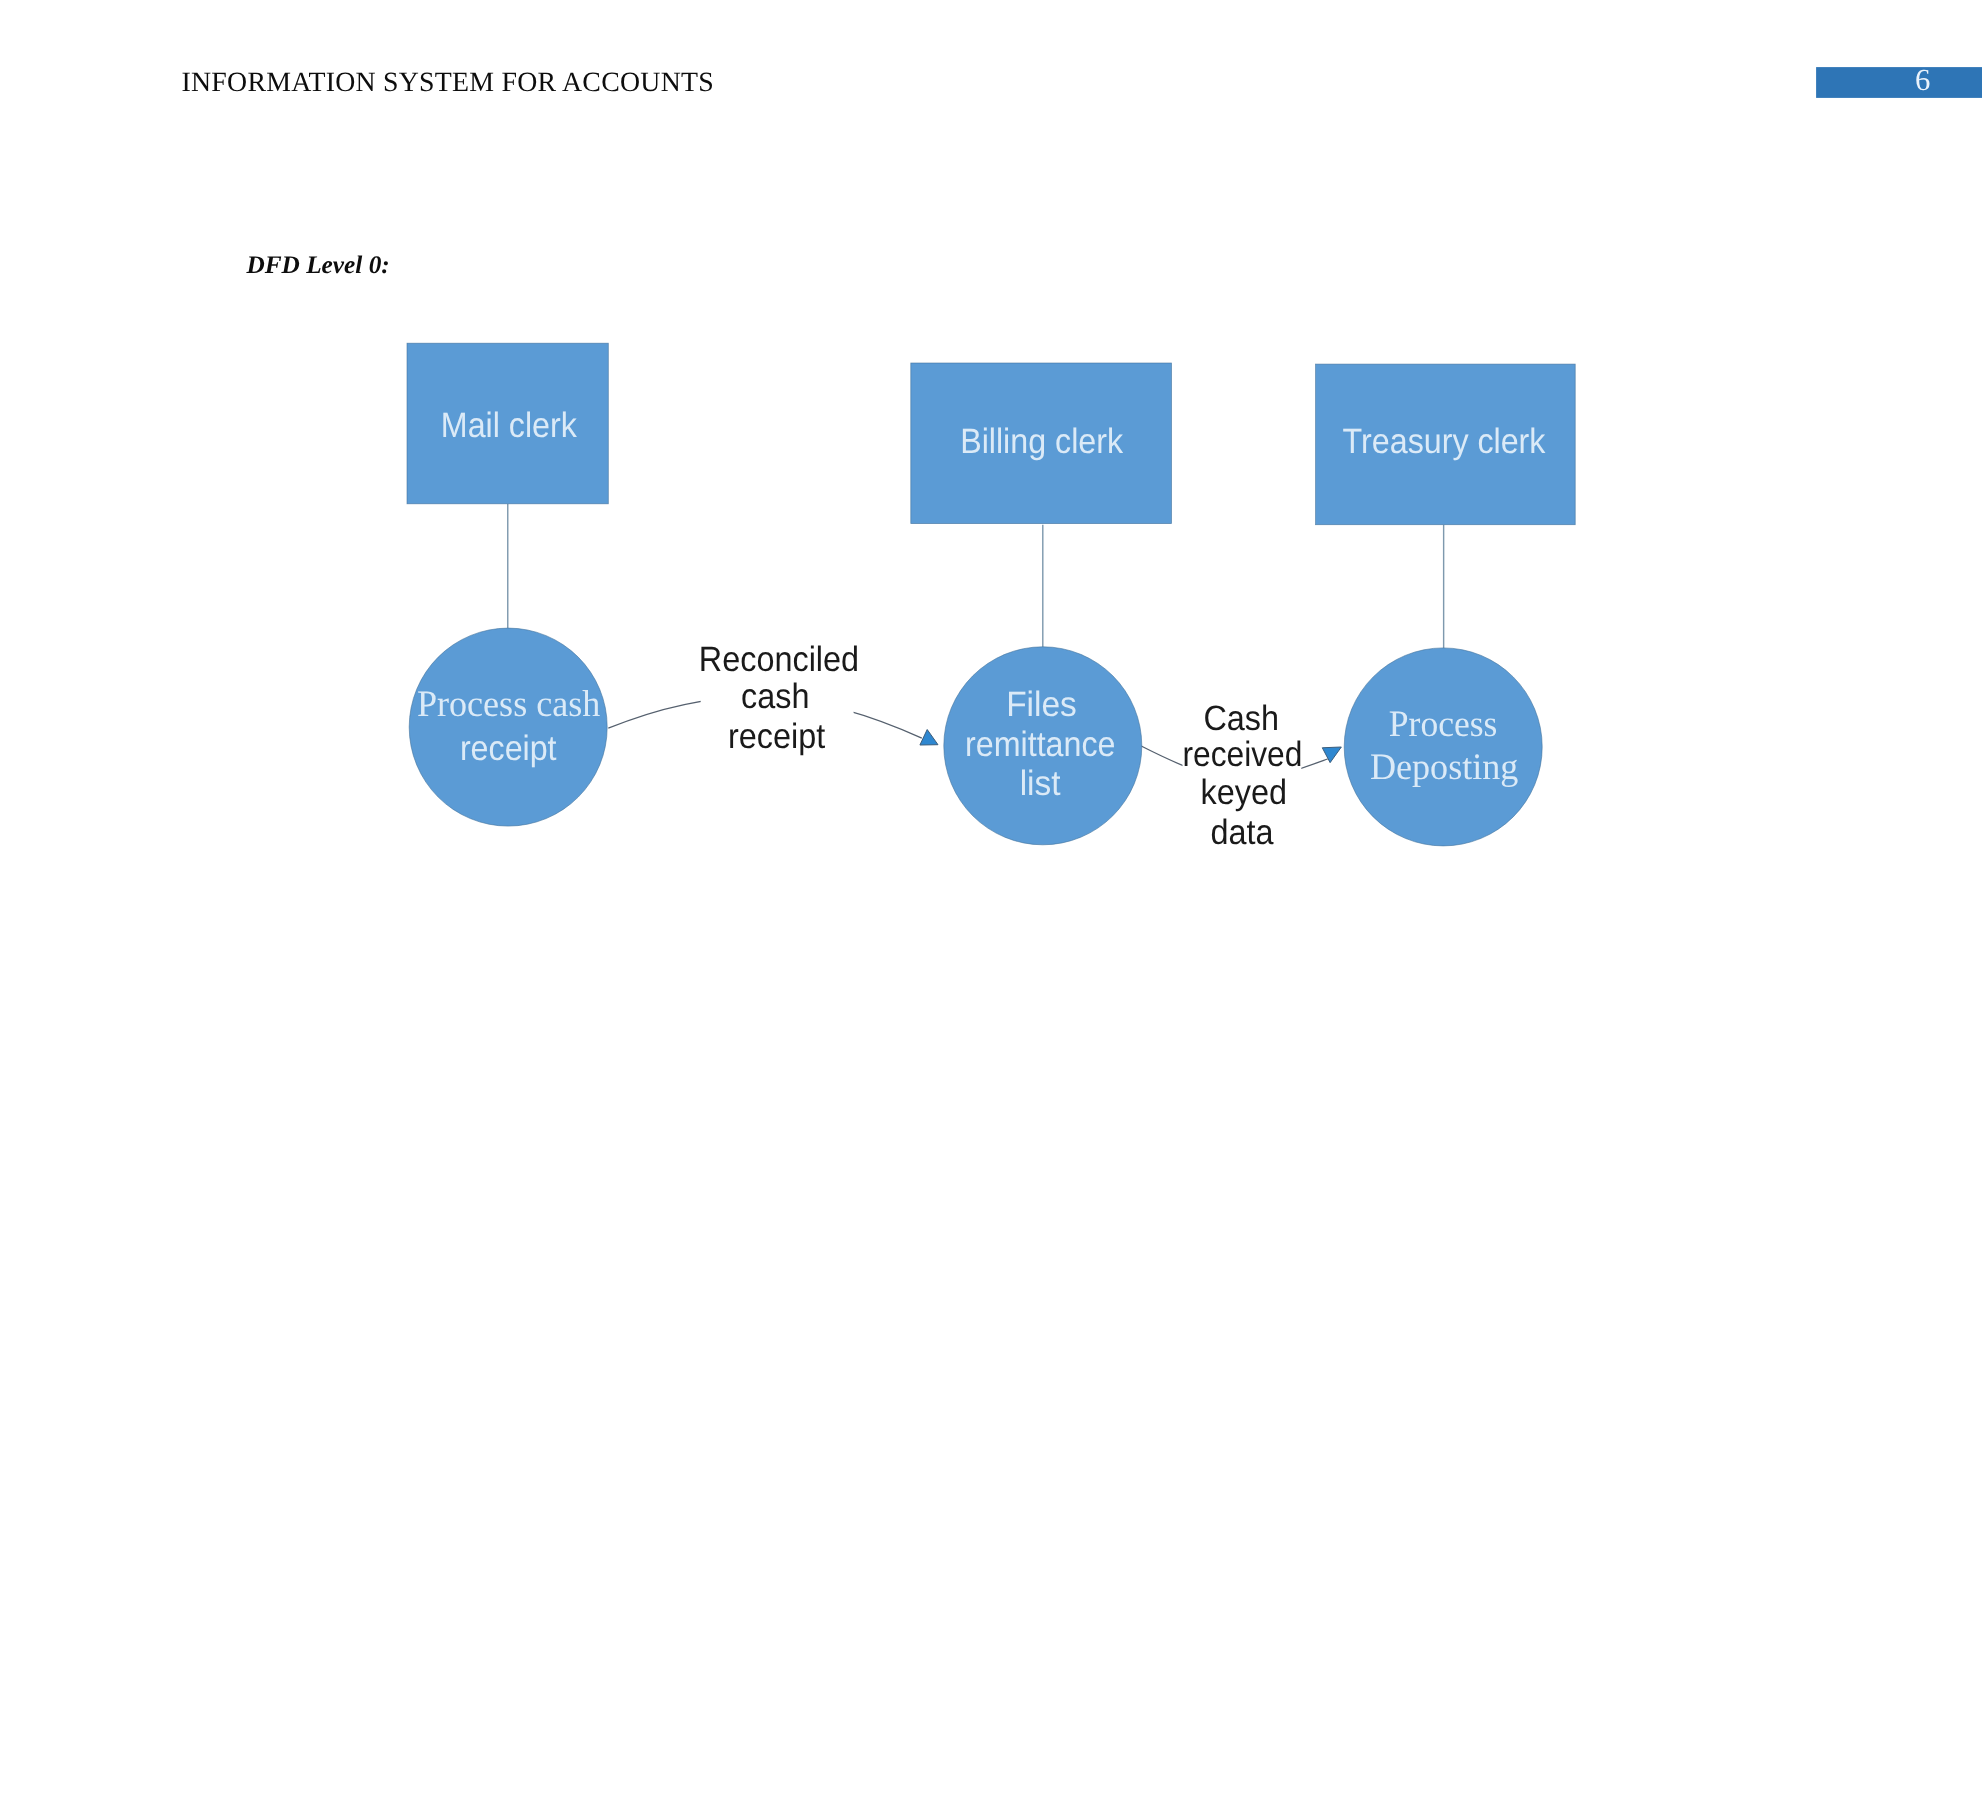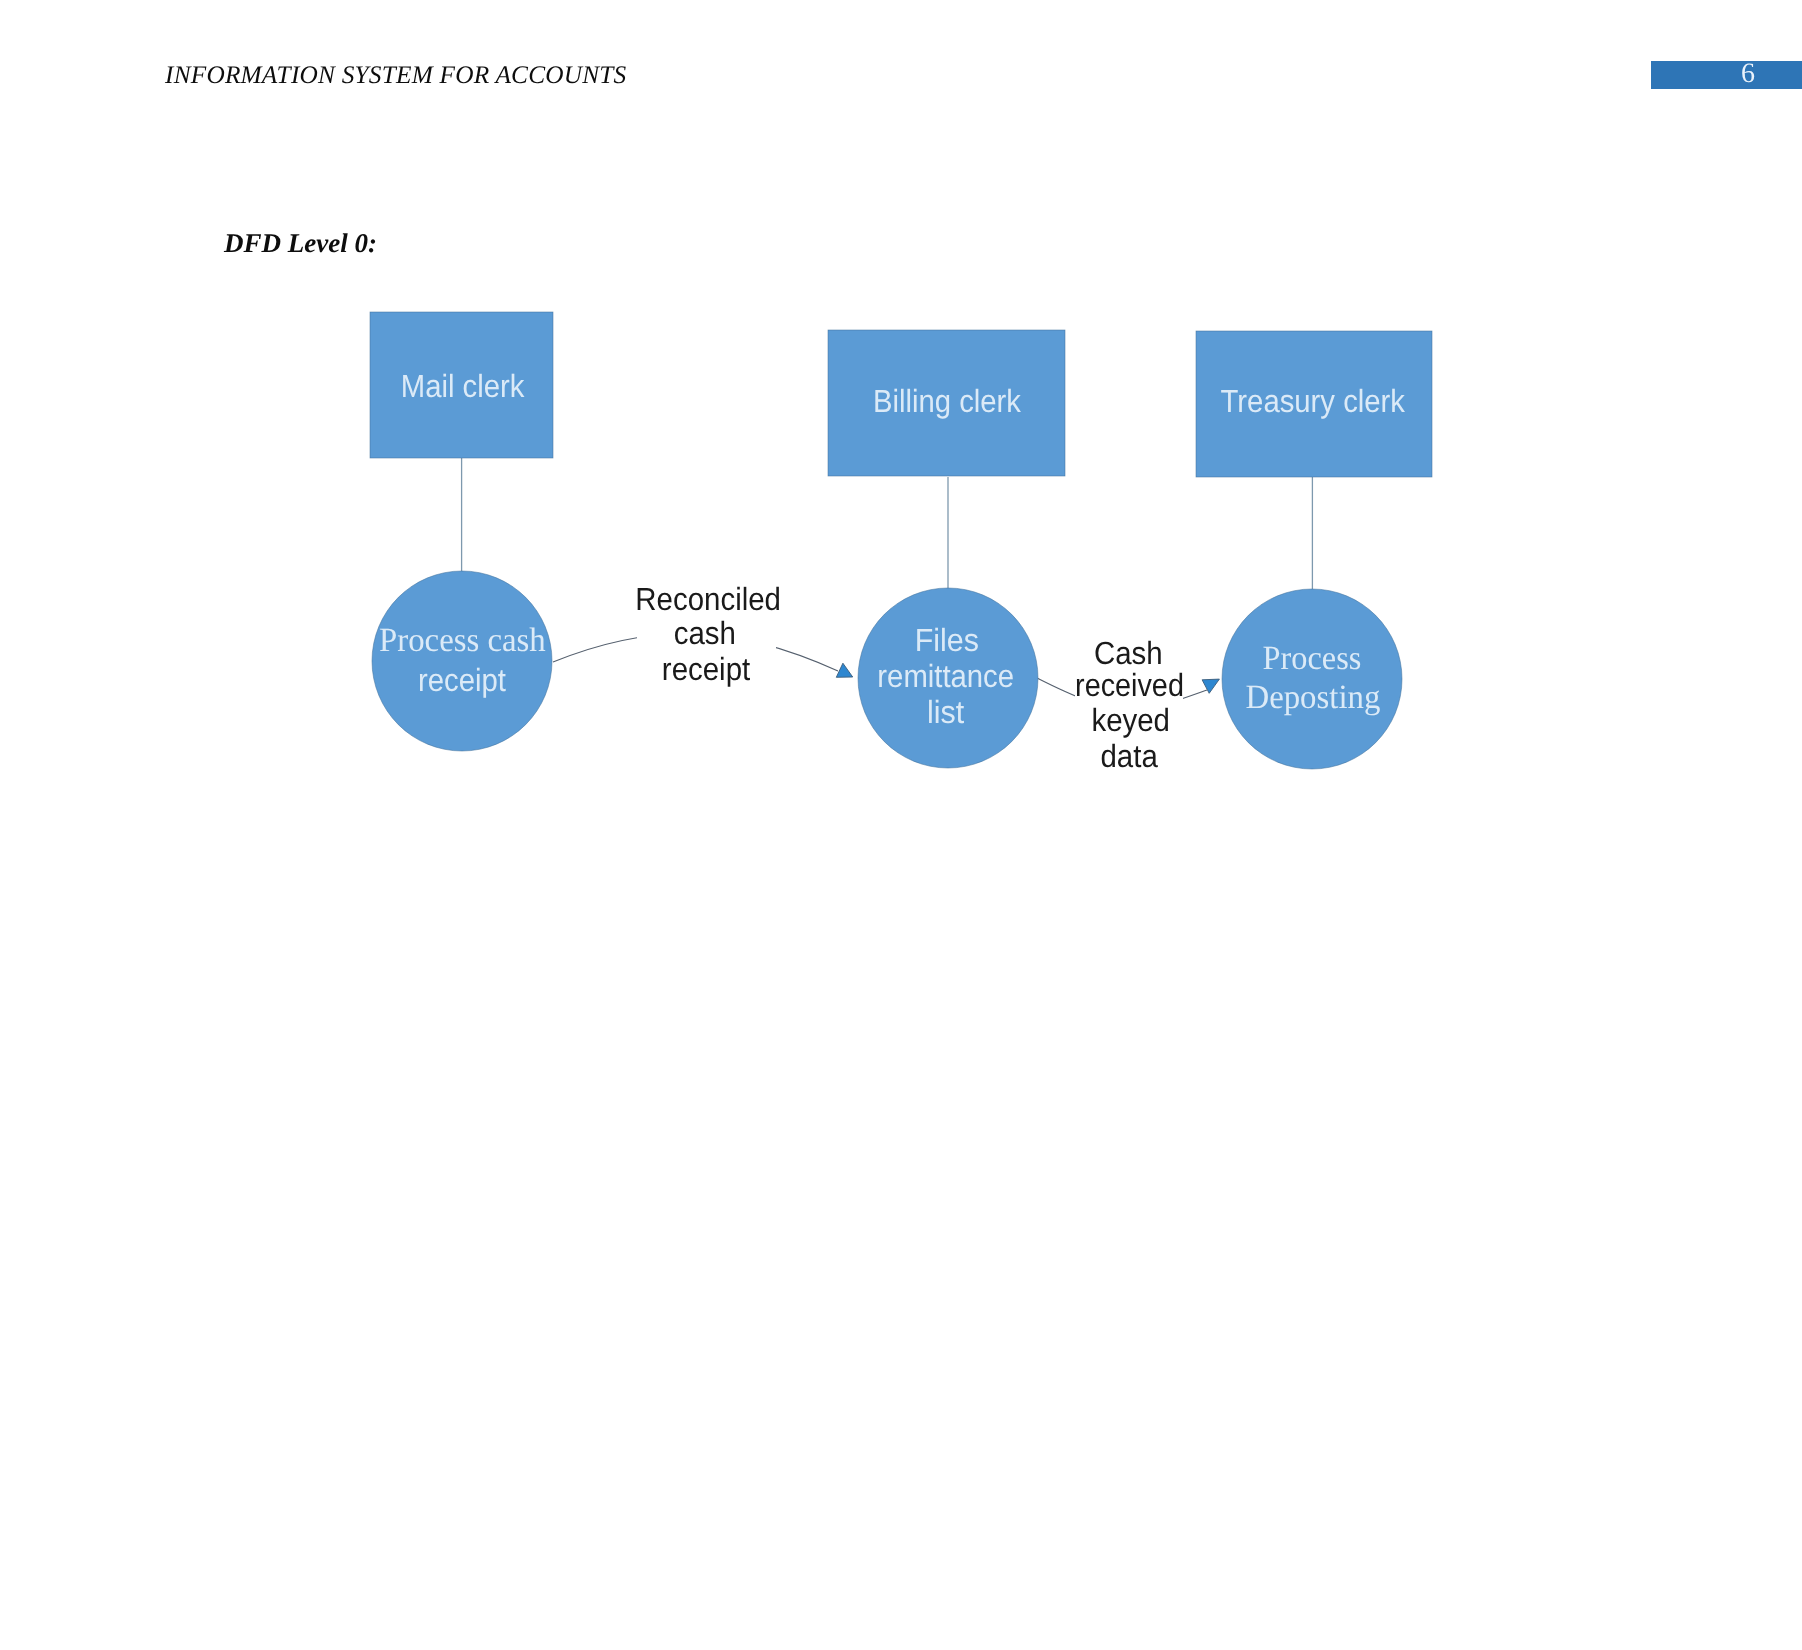--- a/index.html
+++ b/index.html
@@ -1,22 +1,22 @@
 <!DOCTYPE html>
 <html><head>
 <meta charset="utf-8">
 <style>
   html,body{margin:0;padding:0;background:#ffffff;}
   body{width:1802px;height:1650px;position:relative;overflow:hidden;font-family:"Liberation Serif",serif;
        -webkit-font-smoothing:antialiased;text-rendering:geometricPrecision;will-change:transform;transform:translateZ(0);}
   .page{position:absolute;inset:0;background:#fff;}
-  #hdr-title{position:absolute;left:165px;top:61px;font-family:"Liberation Serif",serif;font-size:25.3px;color:#0d0d0d;letter-spacing:0.22px;white-space:nowrap;font-style:italic;}
+  #hdr-title{position:absolute;left:165px;top:61px;font-family:"Liberation Serif",serif;font-size:25.3px;color:#0d0d0d;letter-spacing:0.22px;white-space:nowrap;}
   #page-badge{position:absolute;left:1651px;top:61px;width:151px;height:28px;background:#2e75b6;}
   #page-badge span{position:absolute;left:86px;top:-1px;width:22px;text-align:center;color:#eaf2fb;font-size:28px;line-height:28px;font-family:"Liberation Serif",serif;}
-  #dfd-label{position:absolute;left:224px;top:228px;font-family:"Liberation Serif",serif;font-weight:bold;font-style:italic;font-size:27px;color:#0d0d0d;}
+  #dfd-label{position:absolute;left:224px;top:228px;font-family:"Liberation Serif",serif;font-weight:bold;font-style:italic;font-size:23px;color:#0d0d0d;}
   #diagram{position:absolute;left:0;top:0;width:1802px;height:1650px;}
   .sans{font-family:"Liberation Sans",sans-serif;}
   .serif{font-family:"Liberation Serif",serif;}
   
   .tx{position:absolute;white-space:nowrap;transform-origin:50% 50%;}
   .shp{color:#dbeaf7;}
   .flw{color:#1a1a1a;}
 </style>
 </head>
 <body>

